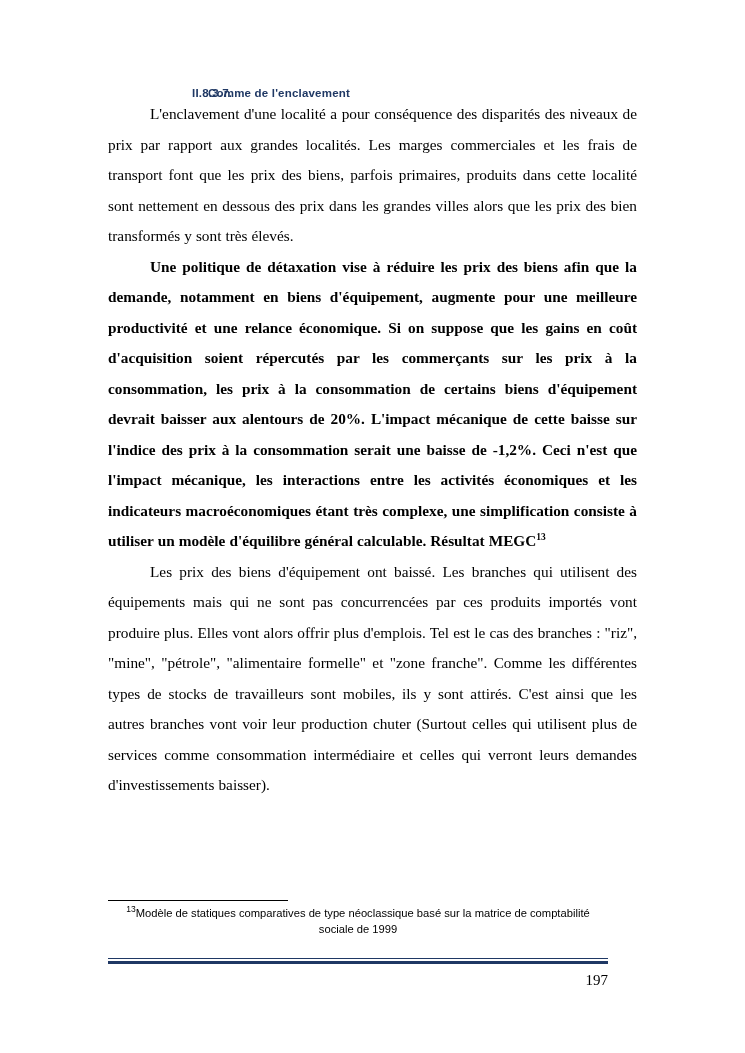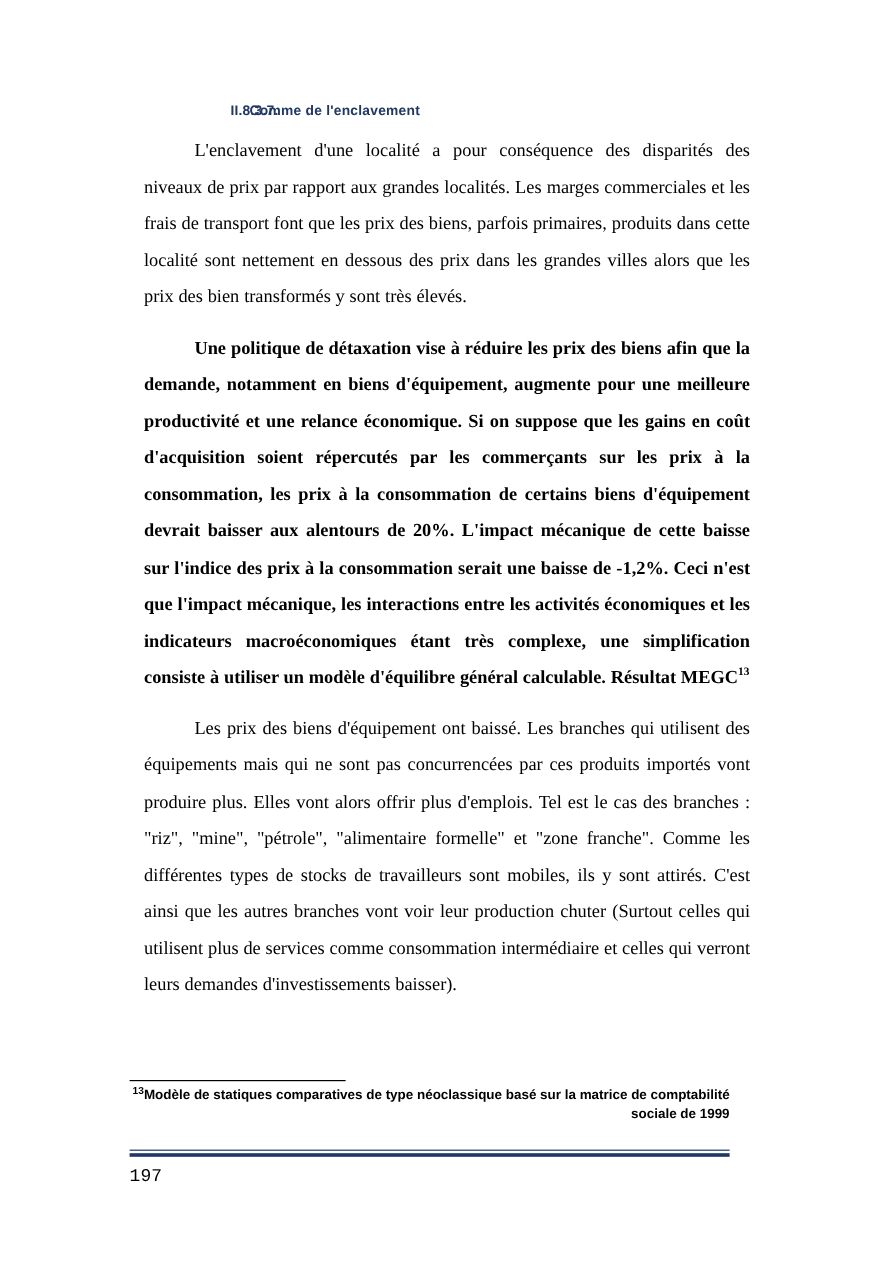--- a/index.html
+++ b/index.html
@@ -44,21 +44,21 @@
   .heading .title {
     flex: 1 1 auto;
   }
   .h1-block { margin-top: 9px; }
   .h2-block { margin-top: 30px; }
   p.body {
     font-size: 15.3px;
     line-height: 30.5px;
     text-align: justify;
     text-justify: inter-word;
-    margin: 12px;
+    margin: 0;
     text-indent: 42px;
     word-spacing: 0.2px;
   }
   .p1 { margin-top: 15px; }
   .p2 { margin-top: 21px; font-weight: bold; }
   .p3 { margin-top: 29px; }
   sup {
     font-size: 9.5px;
     vertical-align: super;
     line-height: 0;
@@ -73,34 +73,32 @@
     width: 180px;
     height: 0;
     border-top: 1px solid #000000;
     margin: 0 0 4px 0;
   }
   .footnote-text {
     font-family: "Liberation Sans", sans-serif;
     font-size: 11.2px;
     line-height: 16px;
     color: #000000;
-    text-align: right;
+    text-align: center;
     margin: 0;
-    font-weight: bold;
   }
   .footnote-text sup {
     font-size: 8.5px;
   }
   .page-footer {
     position: absolute;
     left: 108px;
     top: 958px;
     width: 500px;
-    text-align: left;
-    font-family: Liberation Mono, monospace;
+    text-align: right;
   }
   .footer-rule-outer {
     width: 100%;
     border-top: 1px solid #1f3864;
     margin: 0;
   }
   .footer-rule-inner {
     width: 100%;
     border-top: 3px solid #1f3864;
     margin-top: 1.5px;

